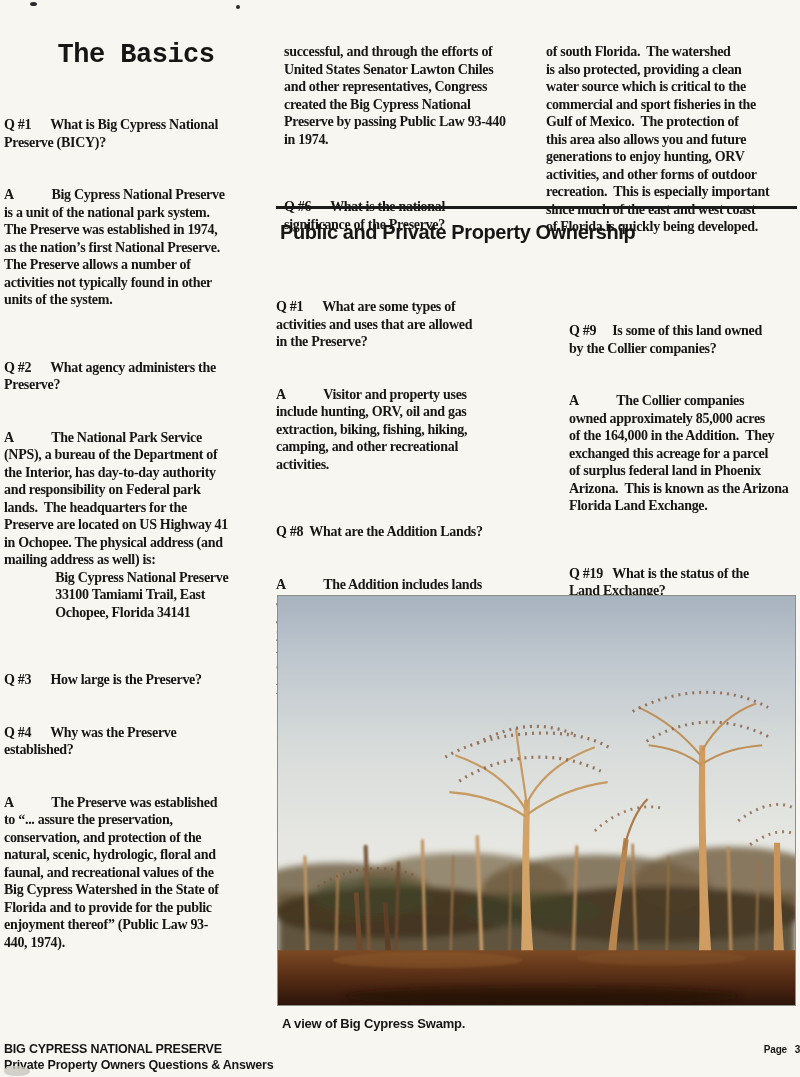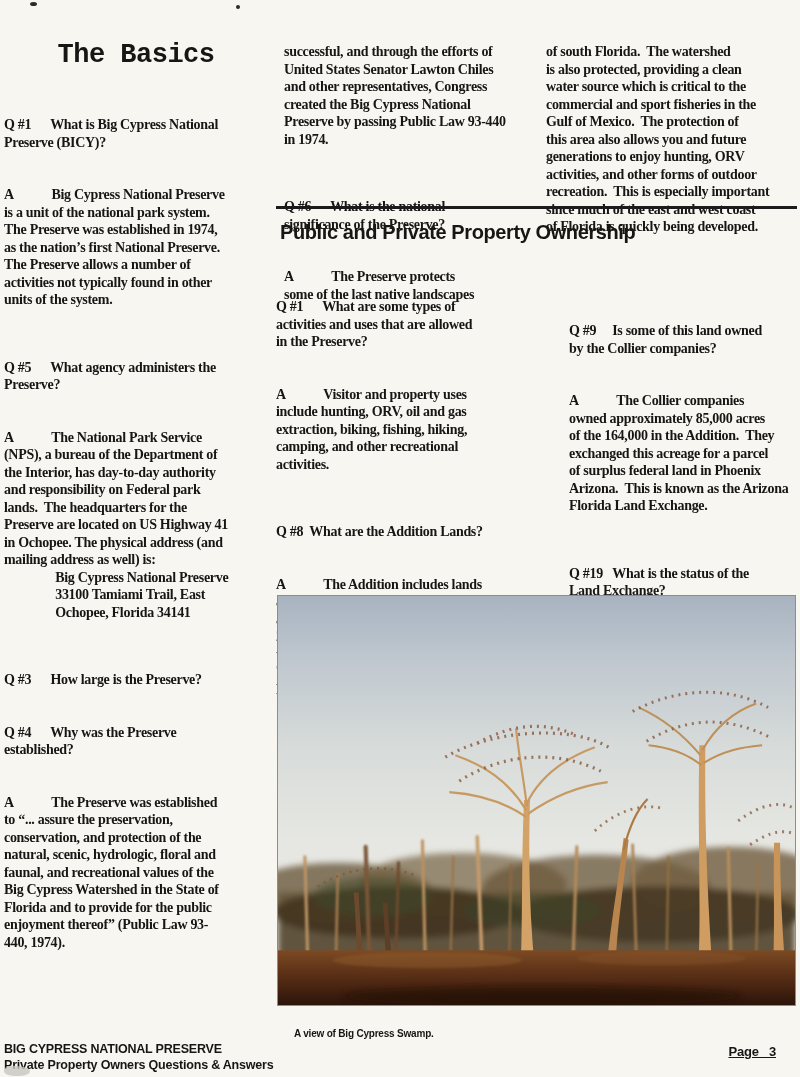--- a/index.html
+++ b/index.html
@@ -44,35 +44,34 @@
     background:#1b1b1b;
   }
   .photo-frame{
     position:absolute;left:277px;top:595px;width:519px;height:411px;
     border:1px solid #8d8d89;background:#dfe2df;box-sizing:border-box;
   }
   .photo-frame svg{display:block;width:100%;height:100%;}
   .photo-caption{
     position:absolute;left:278px;top:1012px;width:400px;
     font-family:"Liberation Sans", sans-serif;
-    font-weight:bold;font-size:10px;letter-spacing:-0.2px;
-    margin:16px;
+    font-weight:bold;font-size:13px;letter-spacing:-0.2px;
+    margin:4px;
   }
   .footer-left{
     position:absolute;left:4px;top:1041px;width:400px;
     font-family:"Liberation Sans", sans-serif;
     font-weight:bold;font-size:12.5px;line-height:16px;letter-spacing:-0.2px;
   }
   .footer-left p{margin:0;}
   .footer-page{
-    position:absolute;right:24px;top:1044px;
+    position:absolute;right:0;top:1044px;
     font-family:"Liberation Sans", sans-serif;
-    font-weight:bold;font-size:13px;letter-spacing:-0.2px;
+    font-weight:bold;font-size:10px;letter-spacing:-0.2px;
     white-space:pre;
-    text-decoration:underline;
   }
   
   .speck{position:absolute;background:#2a2a28;border-radius:50%;}
   .speck.s1{left:30px;top:2px;width:7px;height:4px;}
   .speck.s2{left:236px;top:5px;width:4px;height:4px;}
   .smudge{position:absolute;left:4px;top:1066px;width:26px;height:10px;
     background:#c9c7c0;border-radius:40% 60% 50% 50%;opacity:.8;}
 </style>
 </head>
 <body>
@@ -86,21 +85,21 @@
     <h1 class="basics-title">The Basics</h1>
     <p class="q">Q #1      What is Big Cypress National
 Preserve (BICY)?</p>
     <p class="a">A            Big Cypress National Preserve
 is a unit of the national park system.
 The Preserve was established in 1974,
 as the nation’s first National Preserve.
 The Preserve allows a number of
 activities not typically found in other
 units of the system.</p>
-    <p class="q">Q #5      What agency administers the
+    <p class="q">Q #2      What agency administers the
 Preserve?</p>
     <p class="a">A            The National Park Service
 (NPS), a bureau of the Department of
 the Interior, has day-to-day authority
 and responsibility on Federal park
 lands.  The headquarters for the
 Preserve are located on US Highway 41
 in Ochopee. The physical address (and
 mailing address as well) is:
                 Big Cypress National Preserve
@@ -124,22 +123,20 @@
 
   <div class="col" id="col2">
     <p class="cont">successful, and through the efforts of
 United States Senator Lawton Chiles
 and other representatives, Congress
 created the Big Cypress National
 Preserve by passing Public Law 93-440
 in 1974.</p>
     <p class="q">Q #6      What is the national
 significance of the Preserve?</p>
-    <p class="a">A            The Preserve protects
-some of the last native landscapes</p>
   </div>
 
   <div class="col" id="col3">
     <p class="cont">of south Florida.  The watershed
 is also protected, providing a clean
 water source which is critical to the
 commercial and sport fisheries in the
 Gulf of Mexico.  The protection of
 this area also allows you and future
 generations to enjoy hunting, ORV

